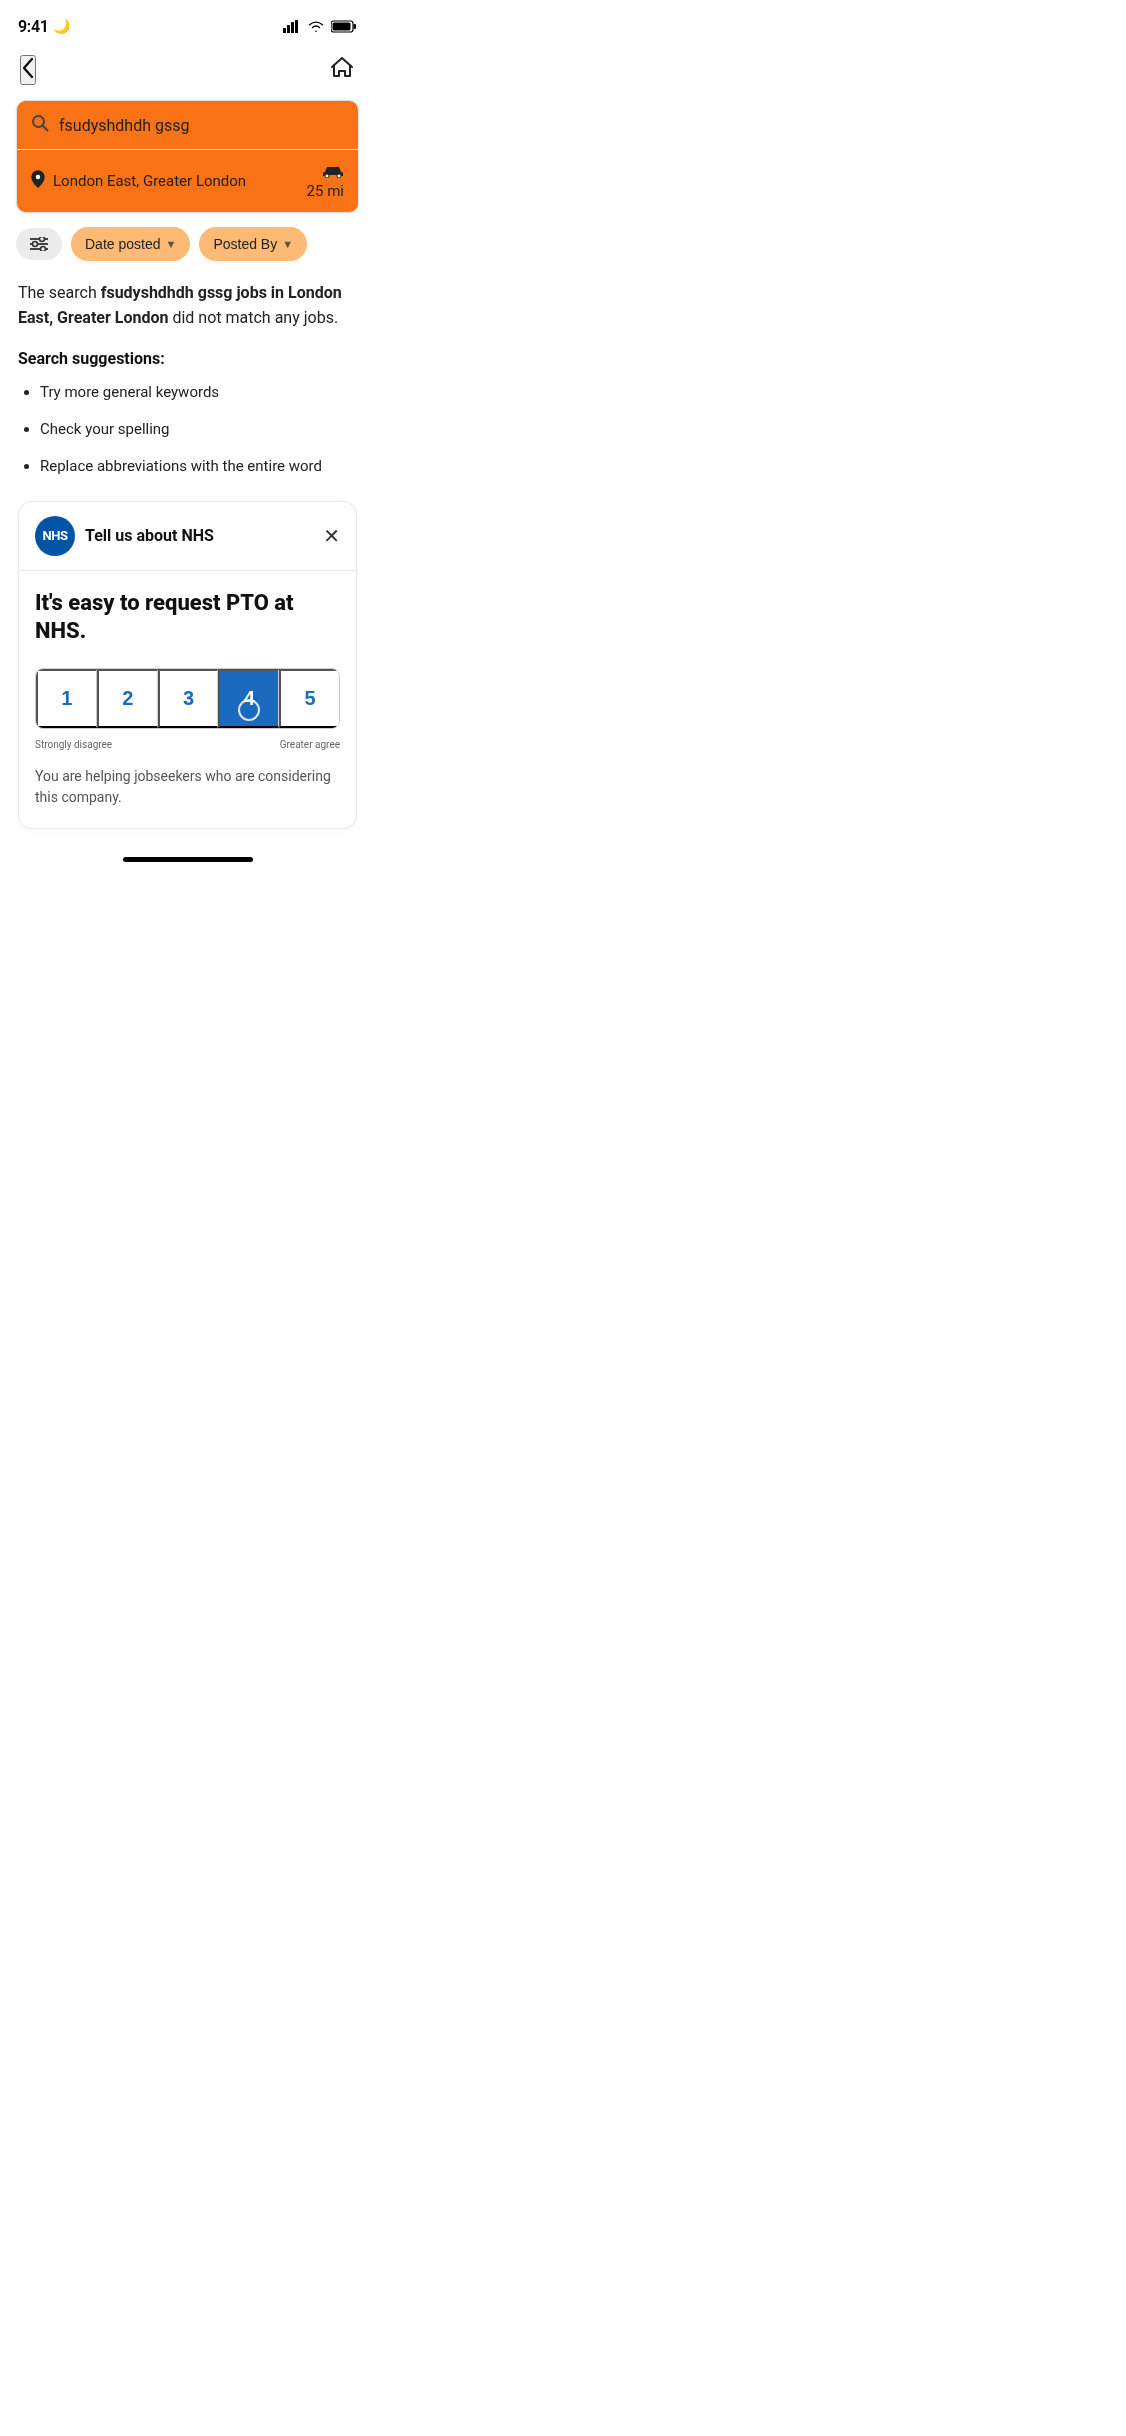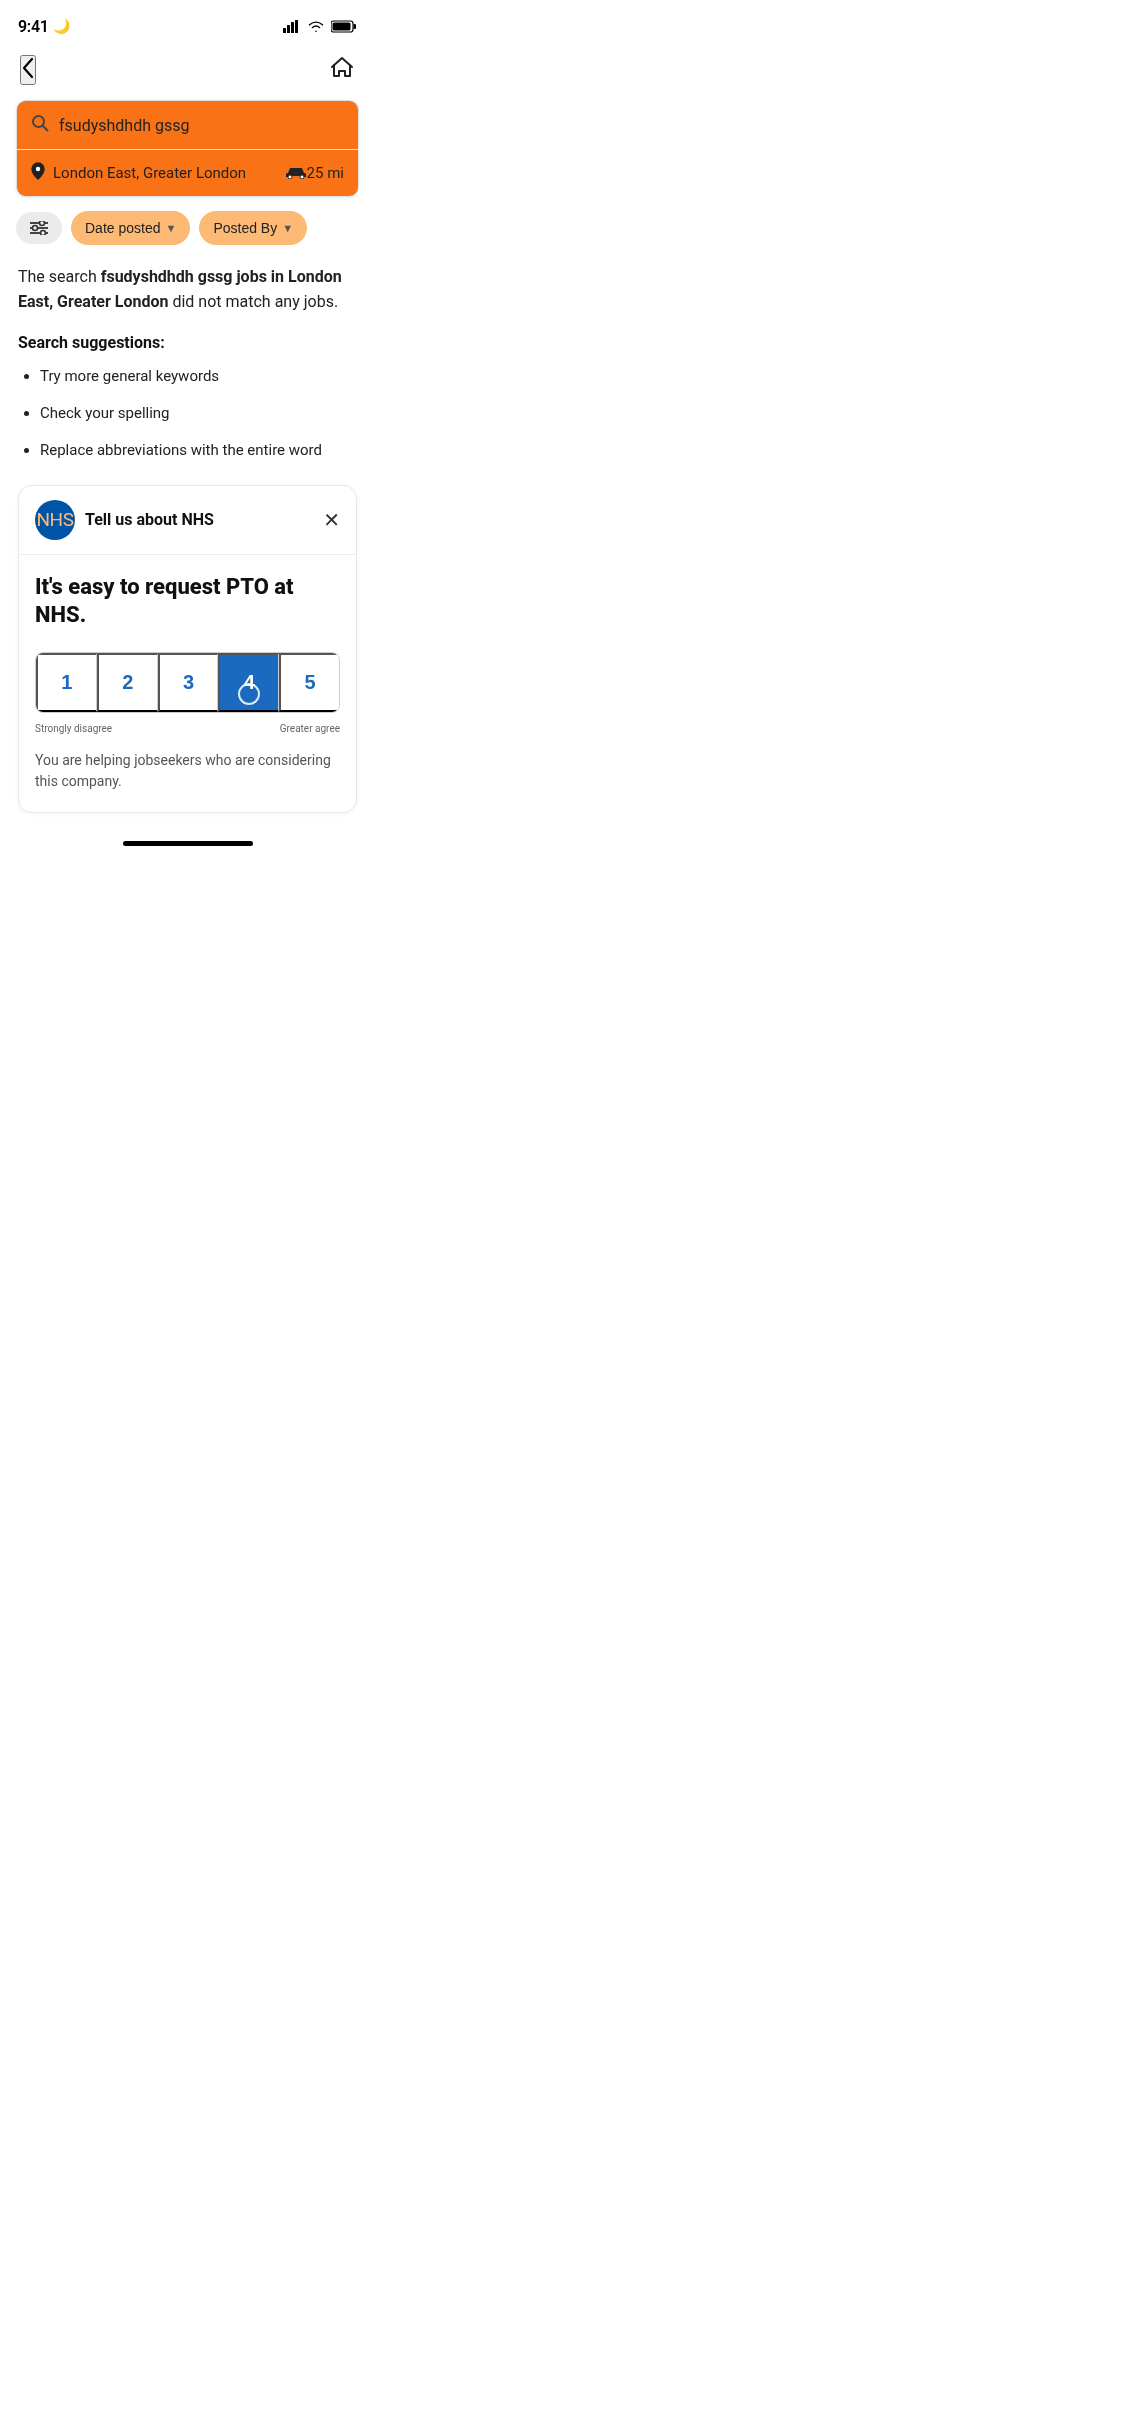--- a/index.html
+++ b/index.html
@@ -91,22 +91,23 @@
     .location-pin {
       font-size: 17px;
       color: #222;
     }
     .location-text {
       font-size: 15px;
       color: #222;
     }
     .distance-right {
       display: flex;
-      align-items: center;
+      align-items: flex-end;
       margin-left: auto;
+      flex-direction: column;
     }
     .car-icon {
       font-size: 17px;
       color: #222;
     }
     .distance-text {
       font-size: 15px;
       color: #222;
     }
 
@@ -197,23 +198,23 @@
       gap: 10px;
     }
     .nhs-logo {
       width: 40px;
       height: 40px;
       background: #0054A5;
       border-radius: 50%;
       display: flex;
       align-items: center;
       justify-content: center;
-      color: #fdba74;
-      font-size: 19px;
-      font-weight: 400;
+      color: #ffffff;
+      font-size: 13px;
+      font-weight: 700;
       letter-spacing: -0.5px;
     }
     .nhs-card-title {
       font-size: 16px;
       font-weight: 700;
       color: #111;
     }
     .close-btn {
       font-size: 20px;
       color: #333;

